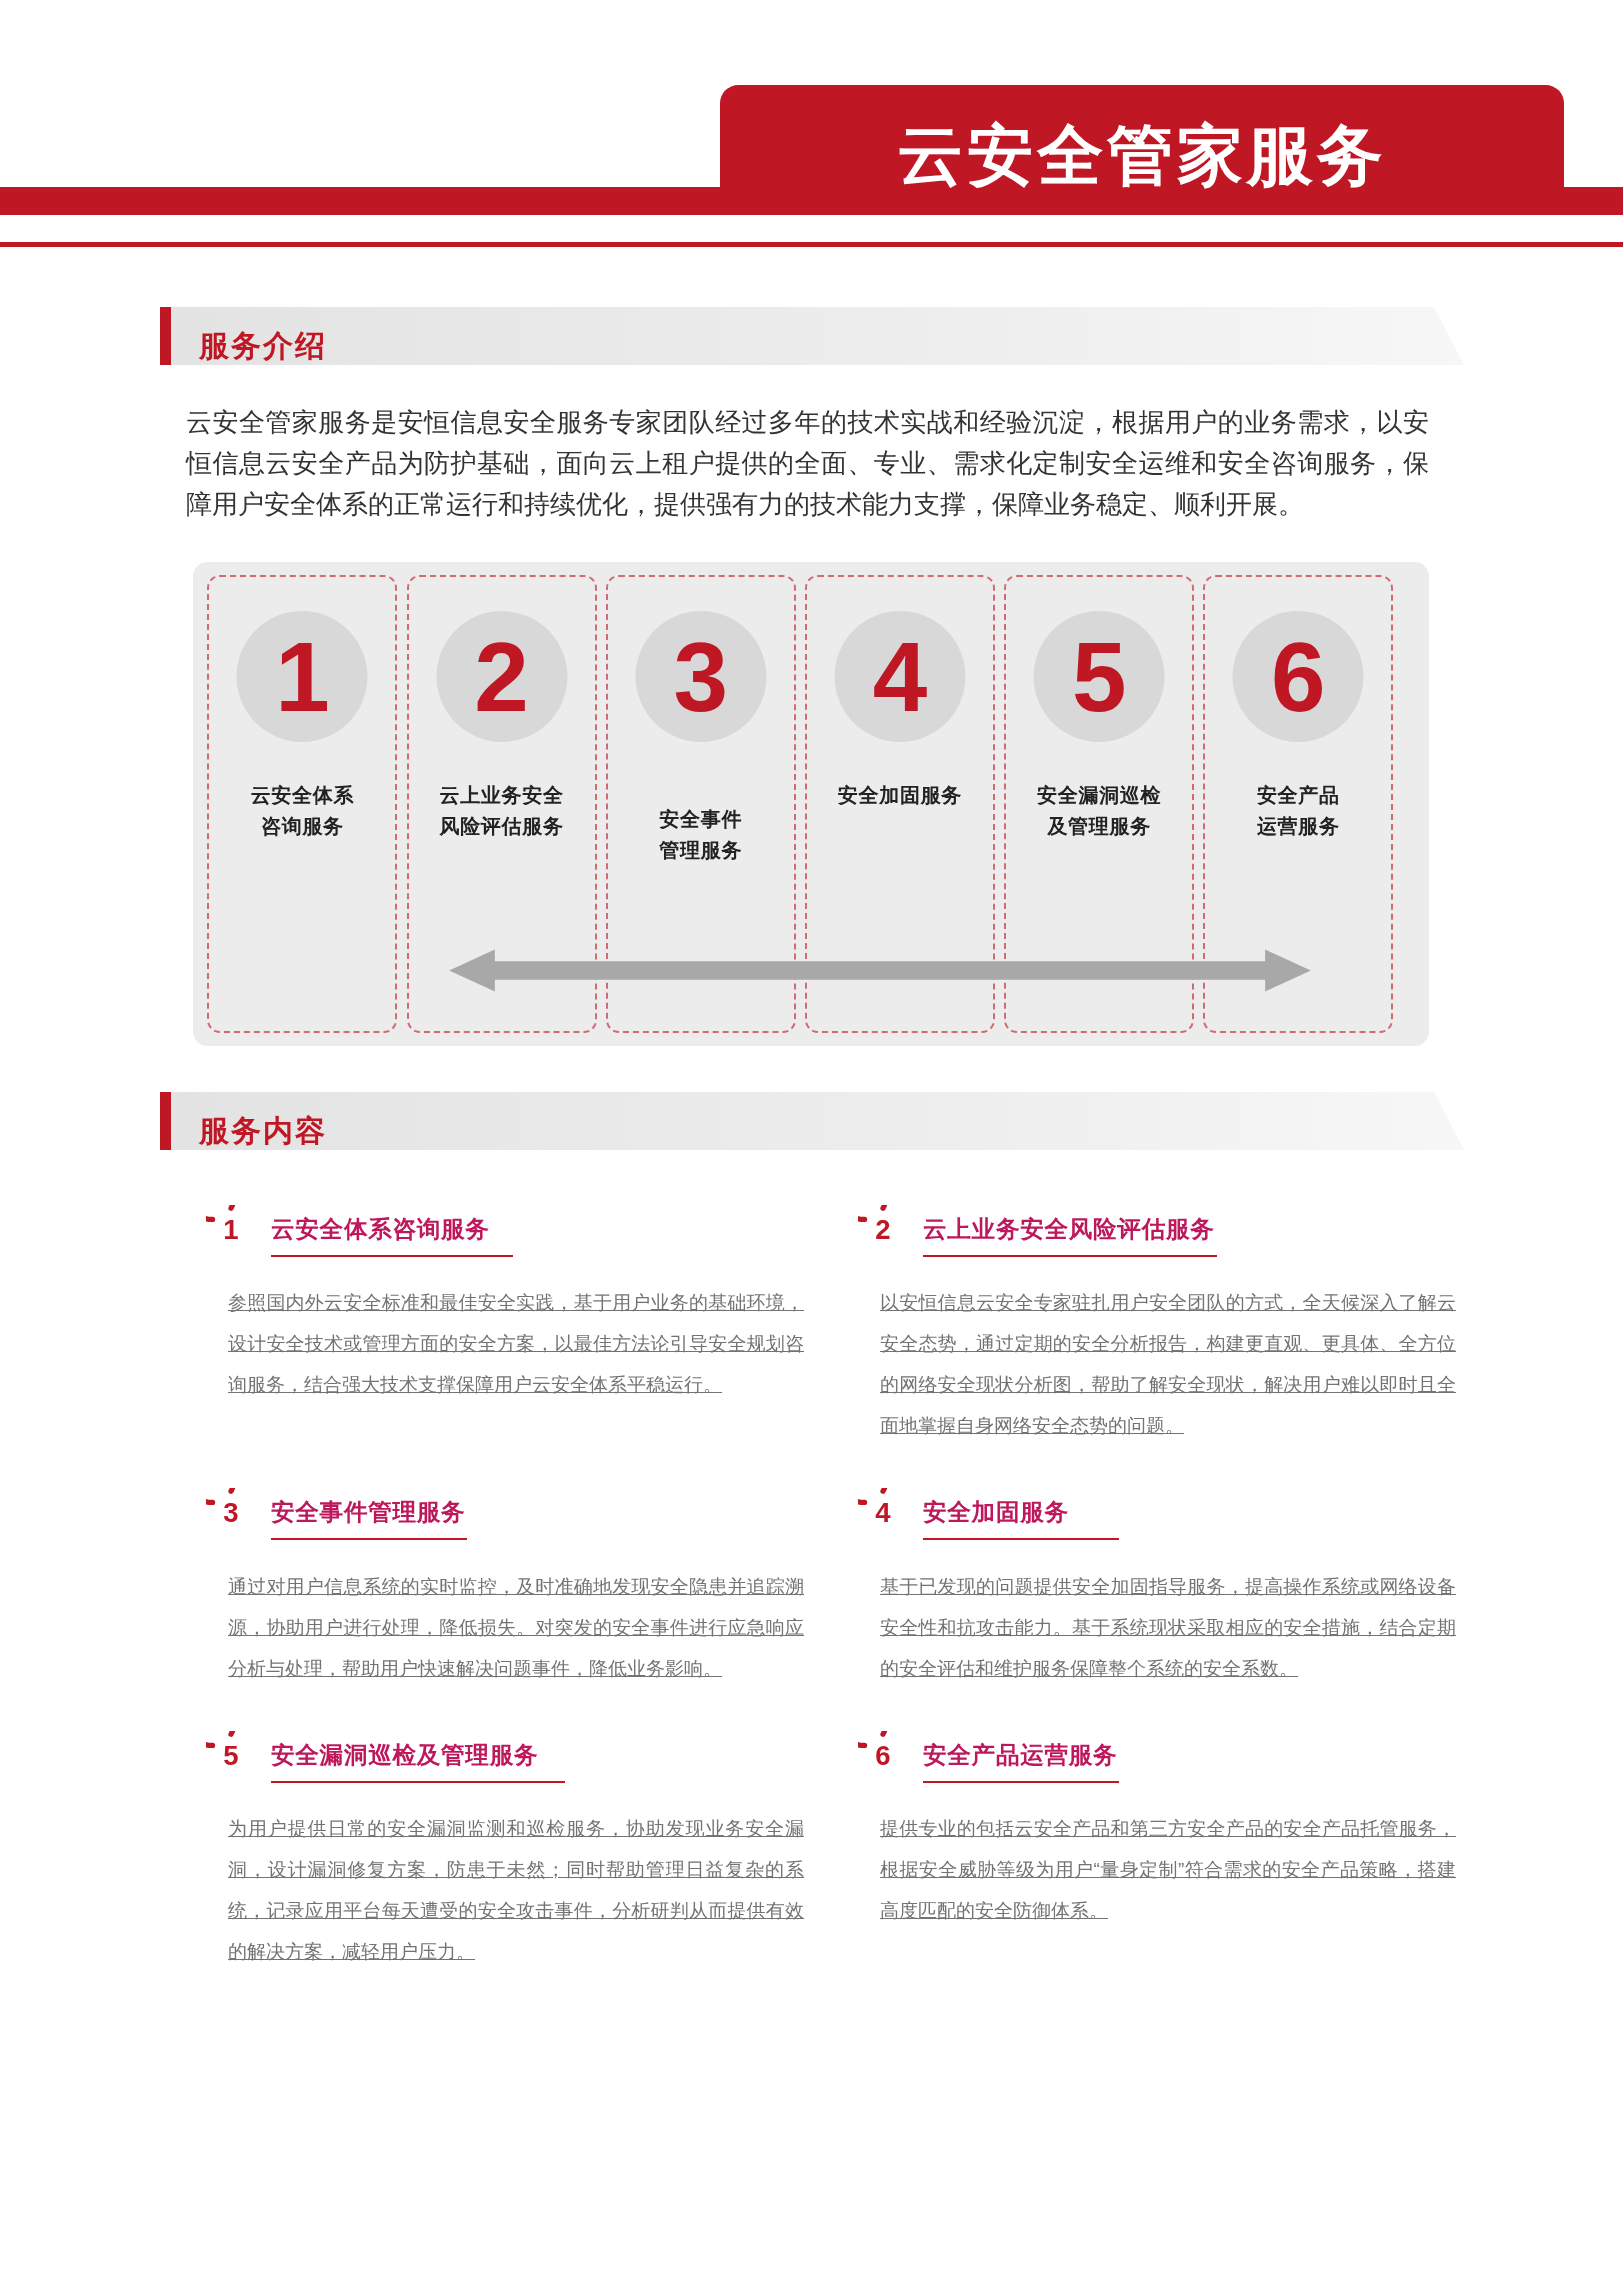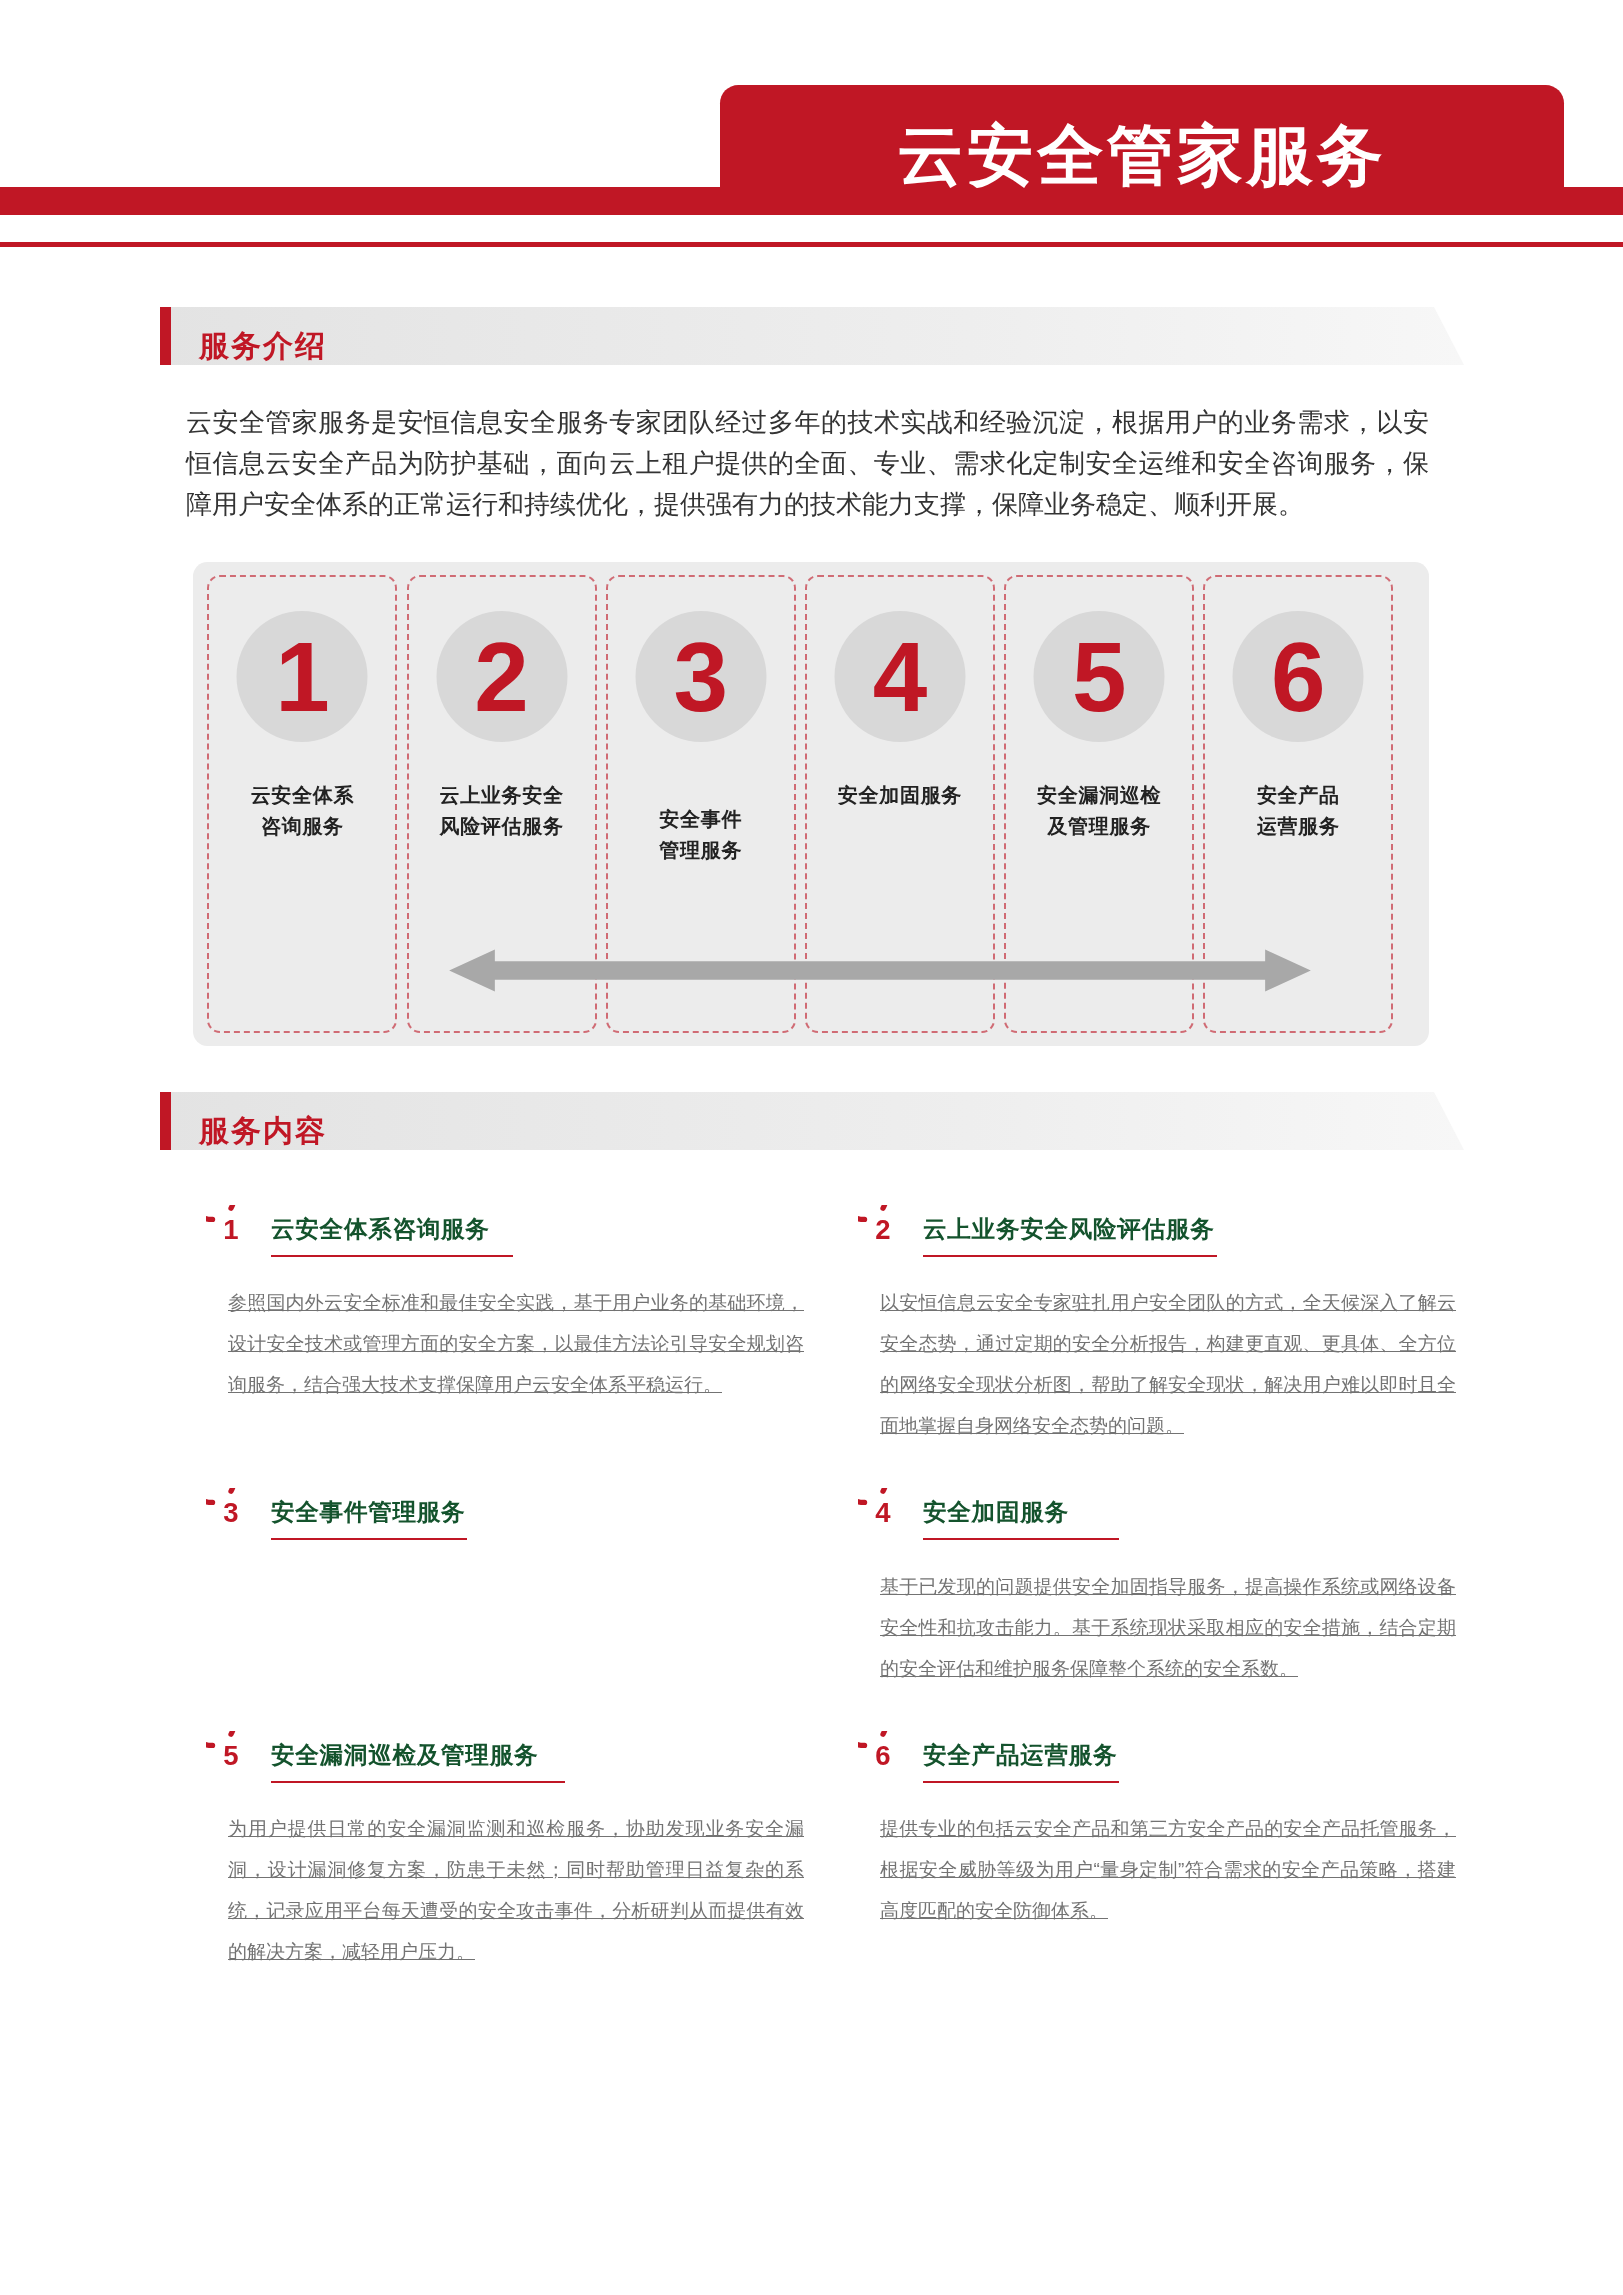--- a/index.html
+++ b/index.html
@@ -215,21 +215,21 @@
     font-size: 27.5px;
     font-weight: bold;
     color: #c01725;
   }
   .ci-title {
     position: absolute;
     left: 65px;
     top: 7.9px;
     font-size: 23.6px;
     font-weight: bold;
-    color: #14532d;
+    color: #be185d;
     letter-spacing: 0.7px;
   }
   .ci-underline {
     position: absolute;
     left: 65px;
     top: 50px;
     width: 242px;
     height: 2px;
     background: #c01725;
   }
@@ -357,20 +357,21 @@
 
     <div class="content-item" style="padding-top:42px;">
       <div class="ci-head">
         <svg class="ci-badge" viewBox="0 0 76 76">
           <path d="M38 5 A33 33 0 1 0 10 22" fill="none" stroke="#c01725" stroke-width="8" stroke-linecap="round"></path>
         </svg>
         <div class="ci-badge-num">3</div>
         <div class="ci-title">安全事件管理服务</div>
         <div class="ci-underline" style="width:196px;"></div>
       </div>
+      <div class="ci-body">通过对用户信息系统的实时监控，及时准确地发现安全隐患并追踪溯源，协助用户进行处理，降低损失。对突发的安全事件进行应急响应分析与处理，帮助用户快速解决问题事件，降低业务影响。</div>
     </div>
 
     <div class="content-item" style="padding-top:42px;">
       <div class="ci-head">
         <svg class="ci-badge" viewBox="0 0 76 76">
           <path d="M38 5 A33 33 0 1 0 10 22" fill="none" stroke="#c01725" stroke-width="8" stroke-linecap="round"></path>
         </svg>
         <div class="ci-badge-num">4</div>
         <div class="ci-title">安全加固服务</div>
         <div class="ci-underline" style="width:196px;"></div>

